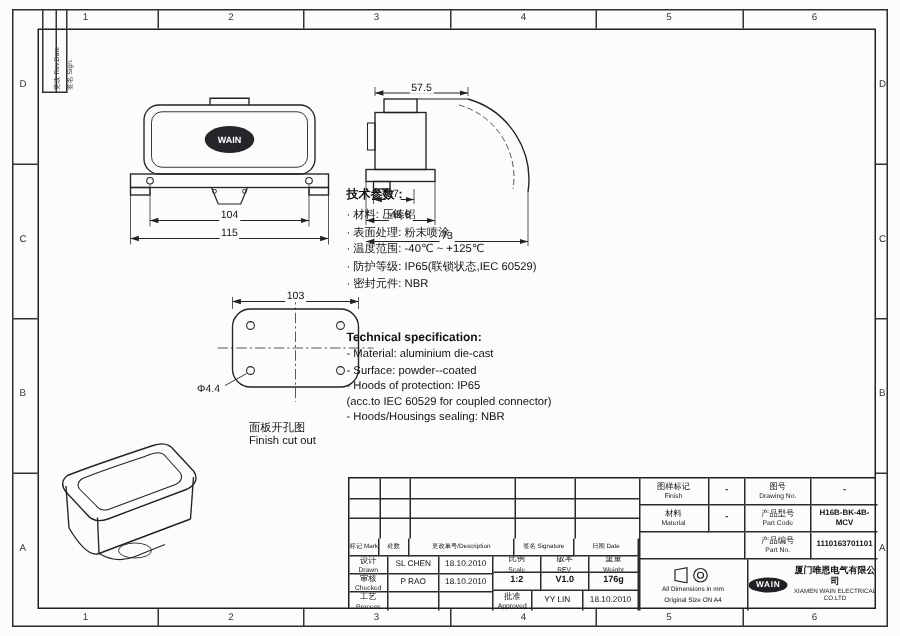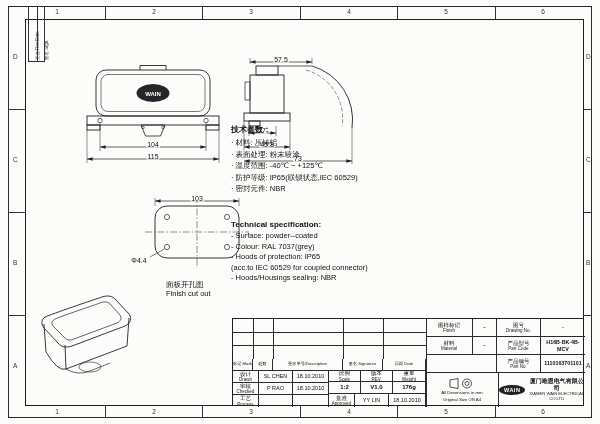--- a/index.html
+++ b/index.html
@@ -192,22 +192,22 @@
     <div class="t">技术参数：</div>
     <div class="ln">· 材料: 压铸铝</div>
     <div class="ln">· 表面处理: 粉末喷涂</div>
     <div class="ln">· 温度范围: -40℃ ~ +125℃</div>
     <div class="ln">· 防护等级: IP65(联锁状态,IEC 60529)</div>
     <div class="ln">· 密封元件: NBR</div>
   </div>
 
   <div class="spec en" style="top:220px">
     <div class="t">Technical specification:</div>
+    <div class="ln">- Material: aluminium die-cast</div>
     <div class="ln">- Surface: powder--coated</div>
-    <div class="ln">- Colour: RAL 7037(grey)</div>
     <div class="ln">- Hoods of protection: IP65</div>
     <div class="ln">  (acc.to IEC 60529 for coupled connector)</div>
     <div class="ln">- Hoods/Housings sealing: NBR</div>
   </div>
 
   <div class="tb">
 
     <div class="vl" style="left:20px;top:0;height:40px"></div>
     <div class="vl" style="left:40px;top:0;height:40px"></div>
     <div class="vl" style="left:110px;top:0;height:40px"></div>

